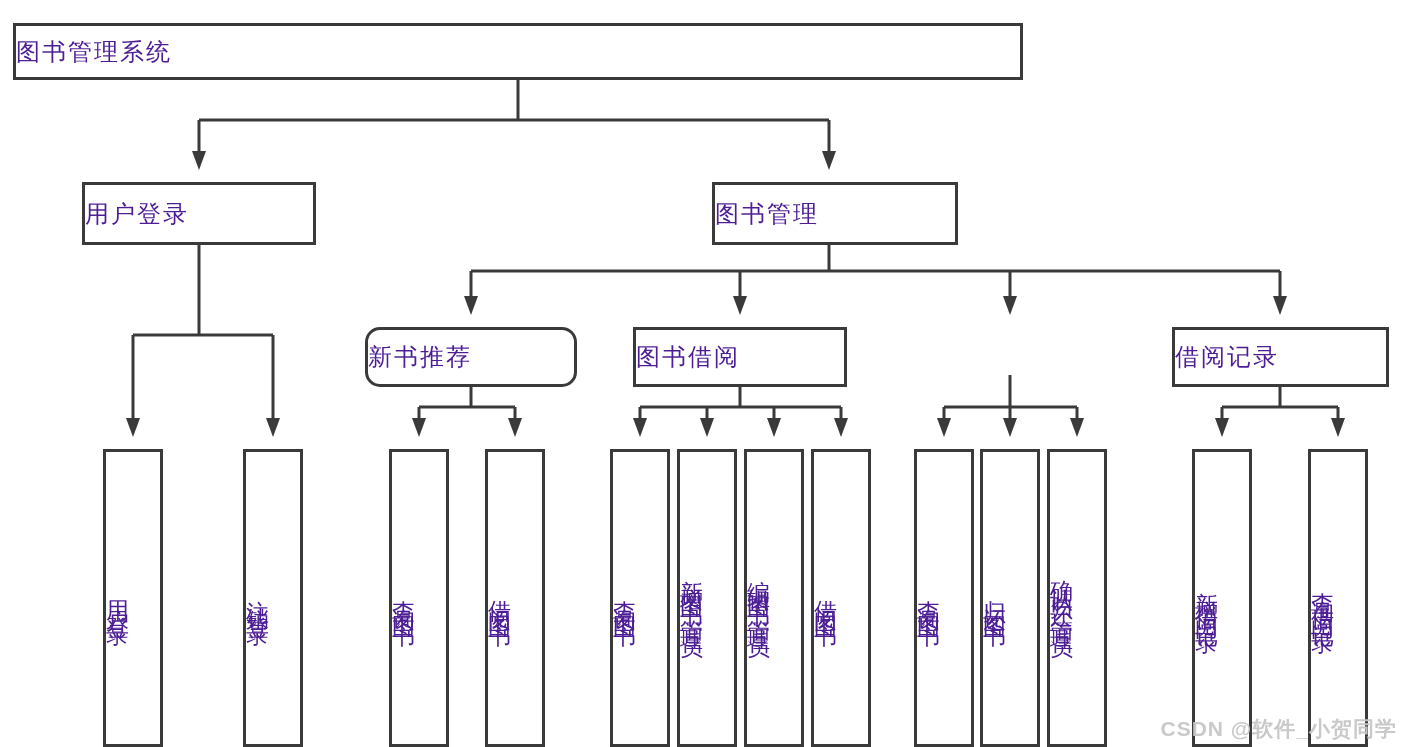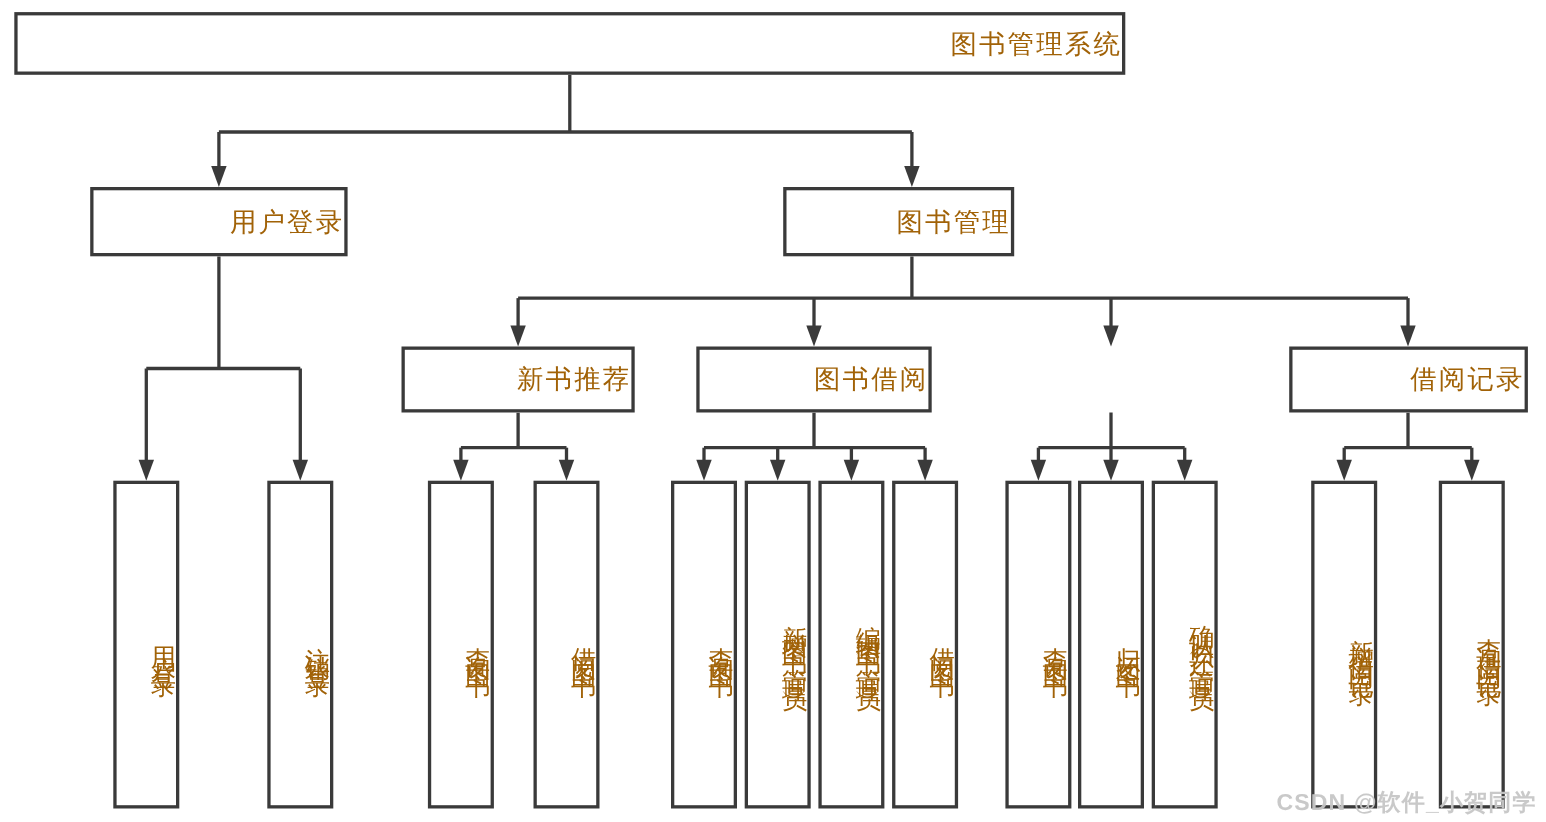--- a/index.html
+++ b/index.html
@@ -16,23 +16,24 @@
     left: 0; top: 0;
     z-index: 1;
   }
   .box {
     position: absolute;
     box-sizing: border-box;
     background: #ffffff;
     border: 3px solid #3a3a3a;
     display: flex;
     align-items: center;
-    justify-content: flex-end;
+    justify-content: flex-start;
     z-index: 2;
-    color: #a16207;
+    color: #4c1d95;
+    margin-top: 12px;
   }
   .box.h {
     font-size: 24px;
     letter-spacing: 2px;
     white-space: nowrap;
   }
   .box.v span {
     writing-mode: vertical-rl;
     text-orientation: mixed;
     font-size: 23px;
@@ -123,25 +124,25 @@
     </g>
   </svg>
 
   <div class="box h" style="left:13px; top:11px; width:1010px; height:57px;">
     <span>图书管理系统</span>
   </div>
 
   <div class="box h" style="left:82px; top:170px; width:234px; height:63px;">
     <span>用户登录</span>
   </div>
-  <div class="box h" style="left:712px; top:170px; width:210px; height:63px;">
+  <div class="box h" style="left:712px; top:170px; width:246px; height:63px;">
     <span>图书管理</span>
   </div>
 
-  <div class="box h" style="left:365px; top:315px; width:212px; height:60px;">
+  <div class="box h" style="left:365px; top:315px; width:212px; height:60px;border-radius:15px;">
     <span>新书推荐</span>
   </div>
   <div class="box h" style="left:633px; top:315px; width:214px; height:60px;">
     <span>图书借阅</span>
   </div>
   <div class="box h" style="left:1172px; top:315px; width:217px; height:60px;">
     <span>借阅记录</span>
   </div>
 
   <div class="box v" style="left:103px; top:437px; width:60px; height:298px;">

